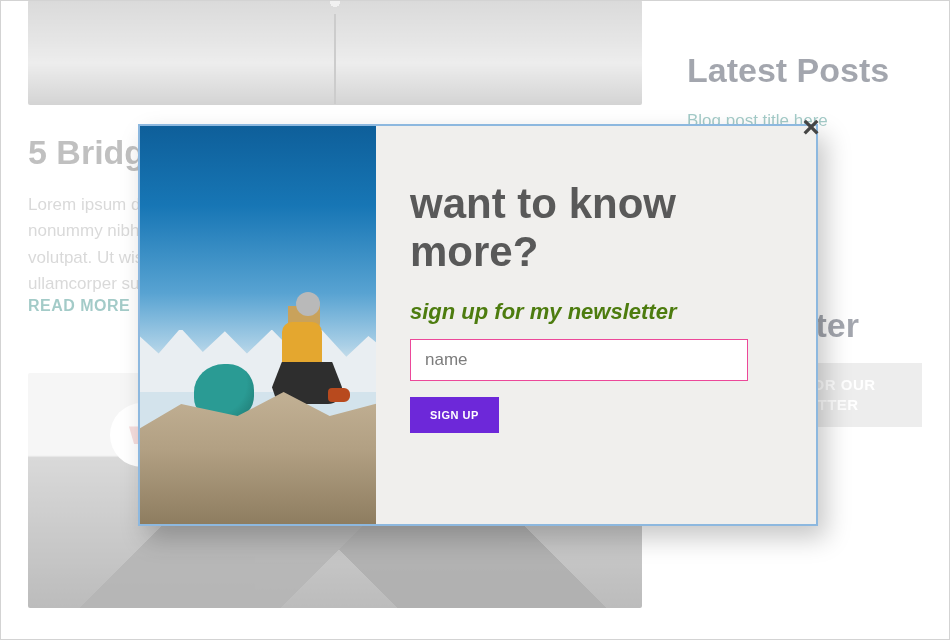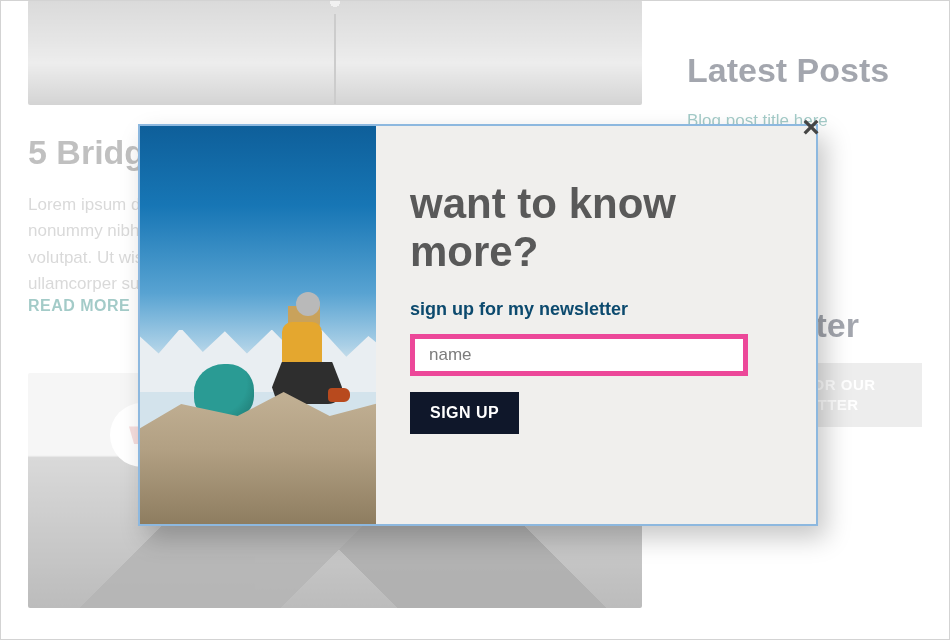--- a/index.html
+++ b/index.html
@@ -123,31 +123,31 @@
     background:#b84a1e; border-radius:4px 6px 6px 4px;
   }
   .backpack {
     position:absolute; left:54px; bottom:106px; width:60px; height:54px;
     background:radial-gradient(circle at 35% 35%, #2a9b94 0 60%, #1e766f 100%);
     border-radius:30px 26px 20px 20px / 28px 26px 22px 20px;
   }
 
   .modal-body { flex:1; padding: 54px 68px 40px 34px; }
   .modal-title { font-size:42px; font-weight:700; color:#595959; line-height:1.15; }
-  .modal-sub { margin-top:22px; font-size:18px; font-weight:700; color:#0c4a6e; }
+  .modal-sub { margin-top:22px; font-size:22px; font-weight:700; color:#4d7c0f;font-style:italic; }
   .field {
     display:block; width:100%; margin-top:14px; height:42px;
-    border:5px solid #ec4899; background:#fff; padding:0 14px;
+    border:1px solid #ec4899; background:#fff; padding:0 14px;
     font-size:17px; color:#444;
   }
   .field::placeholder { color:#7c7c7c; }
   .signup-btn {
     margin-top:16px; display:inline-block; border:none; cursor:pointer;
-    background:#0f172a; color:#fff; font-weight:700; letter-spacing:.5px;
-    font-size:16px; padding:12px 20px;
+    background:#6d28d9; color:#fff; font-weight:700; letter-spacing:.5px;
+    font-size:11px; padding:12px 20px;
   }
 
   
   .frame { position:absolute; inset:0; border:1px solid #d3d3d3; pointer-events:none; }
 </style>
 </head>
 <body>
 
 <div class="page">
   <div class="main-col">

